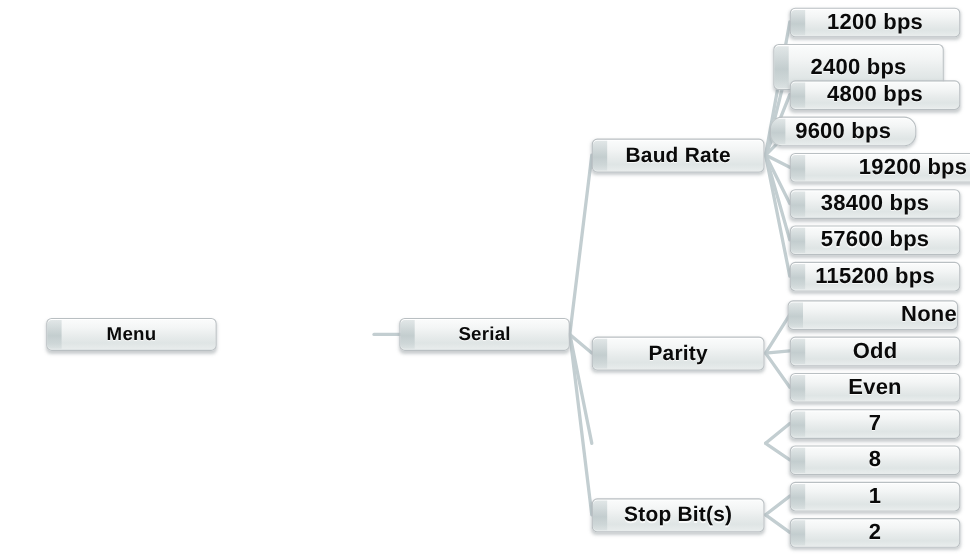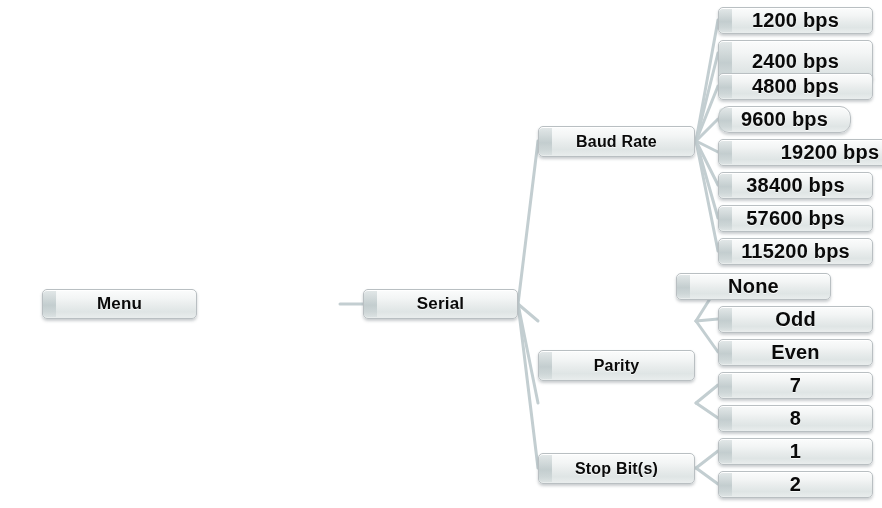--- a/index.html
+++ b/index.html
@@ -59,21 +59,21 @@
     bottom: 1px;
     width: 13px;
     border-radius: 4px 0 0 4px;
     background: linear-gradient(to bottom,
         rgba(205,214,215,0.55) 0%,
         rgba(183,195,197,0.75) 55%,
         rgba(205,214,215,0.45) 100%);
     pointer-events: none;
   }
   .level1 { font-size: 17px; }
-  .level2 { font-size: 16px; text-align: right; }
+  .level2 { font-size: 19px; text-align: right; }
   .leaf   { font-size: 20px; }
 </style>
 </head>
 <body>
 
 <div id="diagram">
 
   <svg id="connectors" viewBox="0 0 882 508" width="882" height="508" xmlns="http://www.w3.org/2000/svg">
       <line x1="163" y1="304" x2="186" y2="304" stroke="#c3ced1" stroke-width="3" stroke-linecap="round"></line>
       <line x1="340" y1="304" x2="364" y2="304" stroke="#c3ced1" stroke-width="3" stroke-linecap="round"></line>
@@ -104,55 +104,55 @@
 
 
   <div class="node level1" style="left:363px; top:289px; width:155px; height:30px;">
     <span>Serial</span>
   </div>
 
   <div class="node level2" style="left:538px; top:126px; width:157px; height:31px;">
     <span>Baud Rate</span>
   </div>
 
-  <div class="node level2" style="left:538px; top:306px; width:157px; height:31px;margin-top:44px;">
+  <div class="node level2" style="left:538px; top:306px; width:157px; height:31px;">
     <span>Parity</span>
   </div>
 
 
   <div class="node level2" style="left:538px; top:453px; width:157px; height:31px;">
     <span>Stop Bit(s)</span>
   </div>
 
   <div class="node leaf" style="left:718px; top:7px; width:155px; height:27px;">
     <span>1200 bps</span>
   </div>
-  <div class="node leaf" style="left:718px; top:40px; width:155px; height:42px;">
+  <div class="node leaf" style="left:703px; top:40px; width:155px; height:42px;">
     <span>2400 bps</span>
   </div>
   <div class="node leaf" style="left:718px; top:73px; width:155px; height:27px;">
     <span>4800 bps</span>
   </div>
-  <div class="node leaf" style="left:718px; top:106px; width:133px; height:27px;border-radius:11px;">
+  <div class="node leaf" style="left:700px; top:106px; width:133px; height:27px;border-radius:11px;">
     <span>9600 bps</span>
   </div>
   <div class="node leaf" style="left:718px; top:139px; width:183px; height:27px;padding-left:41px;">
     <span>19200 bps</span>
   </div>
   <div class="node leaf" style="left:718px; top:172px; width:155px; height:27px;">
     <span>38400 bps</span>
   </div>
   <div class="node leaf" style="left:718px; top:205px; width:155px; height:27px;">
     <span>57600 bps</span>
   </div>
   <div class="node leaf" style="left:718px; top:238px; width:155px; height:27px;">
     <span>115200 bps</span>
   </div>
 
-  <div class="node leaf" style="left:676px; top:273px; width:155px; height:27px;">
+  <div class="node leaf" style="left:716px; top:273px; width:155px; height:27px;justify-content:flex-end;">
     <span>None</span>
   </div>
   <div class="node leaf" style="left:718px; top:306px; width:155px; height:27px;">
     <span>Odd</span>
   </div>
   <div class="node leaf" style="left:718px; top:339px; width:155px; height:27px;">
     <span>Even</span>
   </div>
 
   <div class="node leaf" style="left:718px; top:372px; width:155px; height:27px;">

